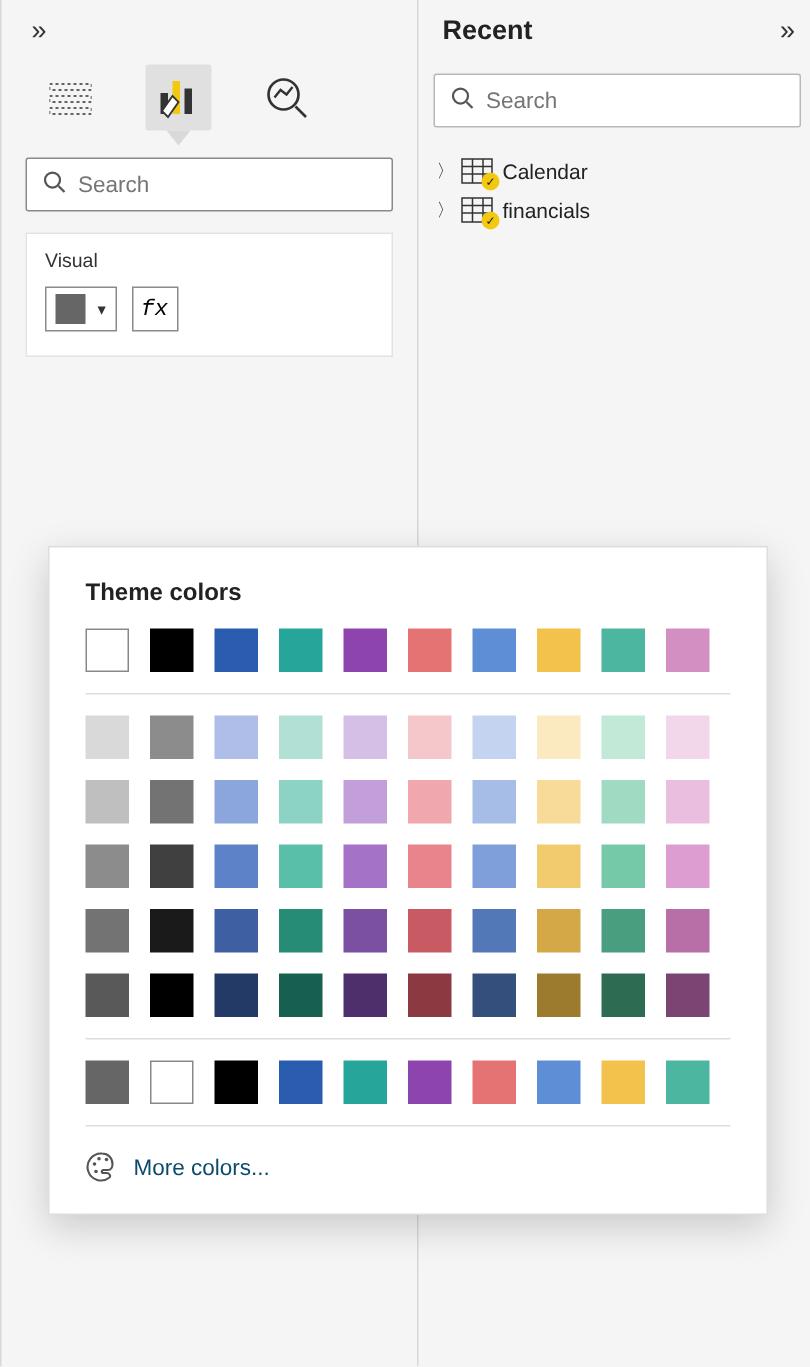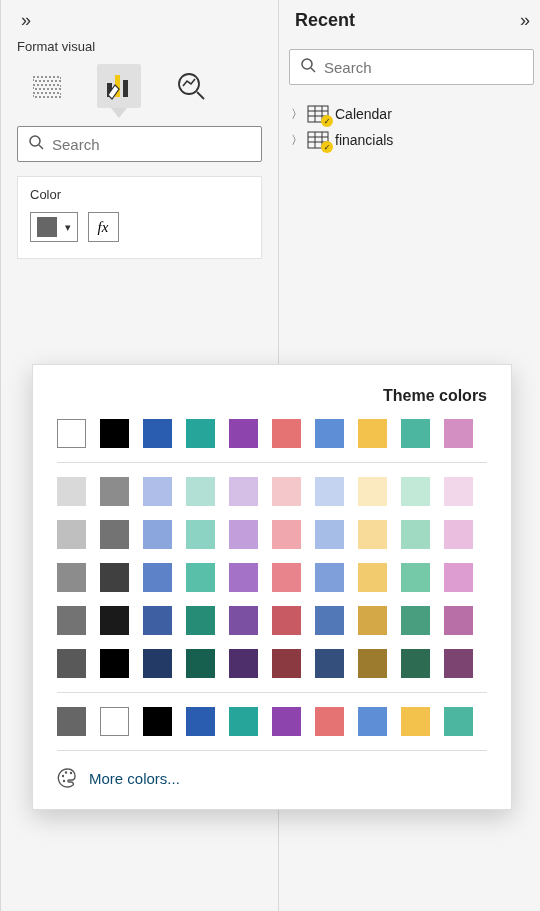--- a/index.html
+++ b/index.html
@@ -25,53 +25,52 @@
   .tabs { display: flex; align-items: center; gap: 24px; padding: 6px 18px 0 18px; border-bottom: 1px solid transparent; }
   .tab { font-size: 15px; color: #333; padding: 4px 0 10px 0; cursor: pointer; }
   .tab.active { font-weight: 600; color: #000; border-bottom: 3px solid #f2c811; }
   .tab-more { margin-left: auto; letter-spacing: 2px; color: #333; cursor: pointer; padding: 4px 6px 10px 6px; }
   .card { background: #fff; border: 1px solid #e2e2e2; margin: 14px 16px 0 16px; padding: 10px 12px 16px 12px; }
   .card-label { font-size: 13px; color: #333; margin-bottom: 10px; }
   .dd-row { display: flex; gap: 10px; align-items: center; }
   .dd { border: 1px solid #8a8a8a; height: 30px; display: flex; align-items: center; padding: 0 6px; gap: 8px; cursor: pointer; background: #fff; }
   .sw-main { width: 20px; height: 20px; background: #666; }
   .dd .car { font-size: 11px; color: #333; }
-  .fx { border: 1px solid #8a8a8a; height: 30px; width: 31px; display: flex; align-items: center; justify-content: center; font-style: italic; font-family: Liberation Serif, serif; font-size: 15px; cursor: pointer; background: #fff; }
+  .fx { border: 1px solid #8a8a8a; height: 30px; width: 31px; display: flex; align-items: center; justify-content: center; font-style: italic; font-family: Liberation Mono, monospace; font-size: 15px; cursor: pointer; background: #fff; }
   
   .fields-search { margin: 10px 12px 10px 10px; border: 1px solid #b8b8b8; background: #fff; height: 36px; display: flex; align-items: center; padding: 0 10px; gap: 8px; border-radius: 2px; }
   .fields-search input { border: none; outline: none; font-size: 15px; flex: 1; color: #555; background: transparent; }
   .field-tree { padding: 6px 10px; }
   .field-item { display: flex; align-items: center; gap: 6px; padding: 4px 2px; font-size: 14px; color: #222; cursor: pointer; }
   .field-item .car { color: #333; font-size: 12px; width: 10px; }
   .tbl-ic { position: relative; width: 22px; height: 18px; }
   .badge { position: absolute; bottom: -4px; right: -4px; width: 12px; height: 12px; background: #f2c811; border-radius: 50%; display:flex;align-items:center;justify-content:center;font-size:8px;color:#222; }
   
   .picker {
     position: absolute; left: 32px; top: 364px; width: 480px;
     background: #fff; border: 1px solid #ddd; box-shadow: 0 8px 24px rgba(0,0,0,.18);
-    padding: 22px 24px 20px 24px; z-index: 50; text-align: right;
+    padding: 22px 24px 20px 24px; z-index: 50;
   }
   .picker h4 { font-size: 16px; font-weight: 600; color: #222; margin-bottom: 14px; }
   .swatch-row { display: flex; gap: 14px; margin-bottom: 14px; }
   .swatch { width: 29px; height: 29px; cursor: pointer; }
   .swatch.bordered { border: 1px solid #888; }
   .sep { border: none; border-top: 1px solid #ddd; margin: 4px 0 14px 0; }
   .more { display: flex; align-items: center; gap: 10px; color: #0c4a6e; font-size: 15px; cursor: pointer; padding-top: 2px; }
   .palette-ic svg { display:block; }
 </style>
 </head>
 <body>
 
 <div class="app">
 
   <div class="pane viz">
     <div class="pane-header">
       <div class="chev-collapse">»</div>
     </div>
-    <div class="subtitle">Format visual</div>
 
     <div class="format-icons">
       <div class="fmt-icon">
         <svg width="28" height="24" viewBox="0 0 28 24">
           <rect x="0" y="3" width="28" height="4" fill="none" stroke="#333" stroke-dasharray="2 2"></rect>
           <rect x="0" y="11" width="28" height="4" fill="none" stroke="#333" stroke-dasharray="2 2"></rect>
           <rect x="0" y="19" width="28" height="4" fill="none" stroke="#333" stroke-dasharray="2 2"></rect>
         </svg>
       </div>
       <div class="fmt-icon selected">
@@ -96,21 +95,21 @@
         <svg width="16" height="16" viewBox="0 0 16 16">
             <circle cx="7" cy="7" r="5" fill="none" stroke="#555" stroke-width="1.5"></circle>
             <line x1="11" y1="11" x2="15" y2="15" stroke="#555" stroke-width="1.5"></line>
           </svg>
       </span>
       <input type="text" placeholder="Search" style="">
     </div>
 
 
     <div class="card">
-      <div class="card-label">Color</div>
+      <div class="card-label">Visual</div>
       <div class="dd-row">
         <div class="dd">
           <div class="sw-main"></div>
           <span class="car">▾</span>
         </div>
         <div class="fx">fx</div>
       </div>
     </div>
   </div>
 

